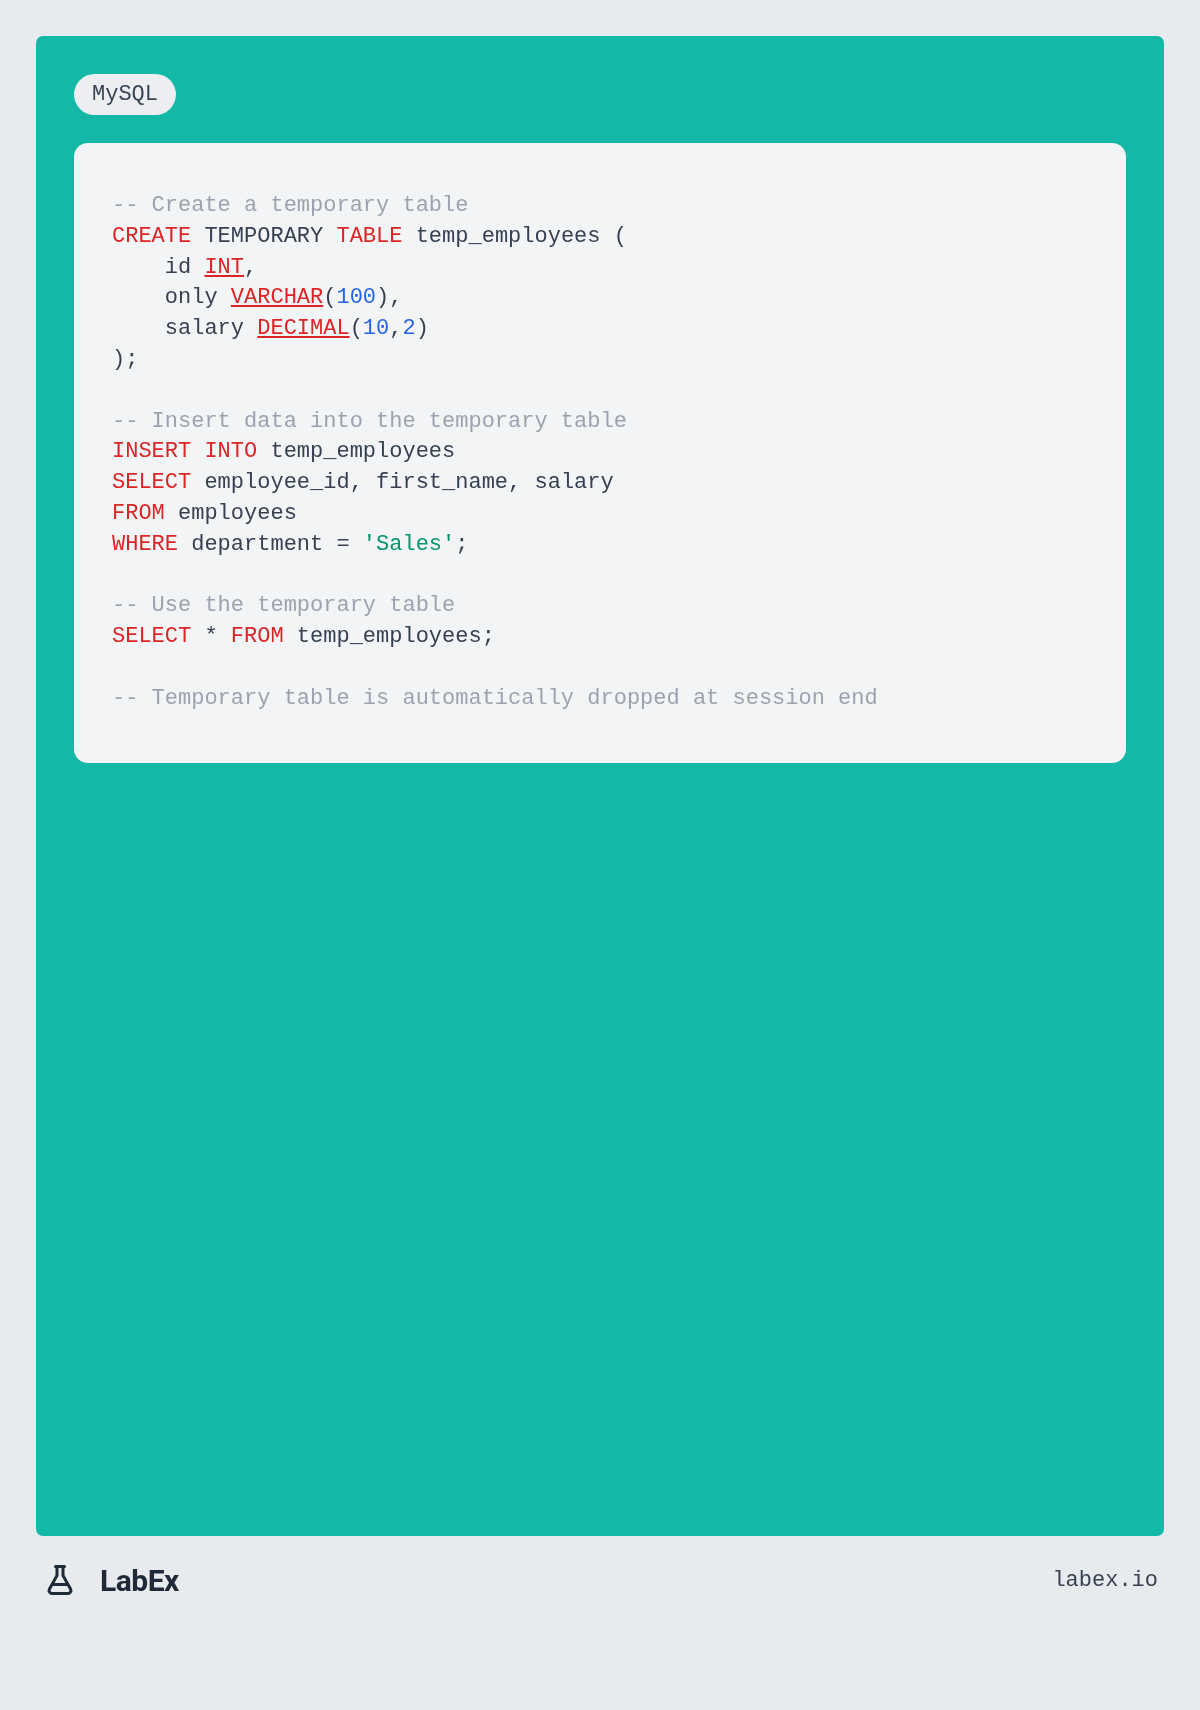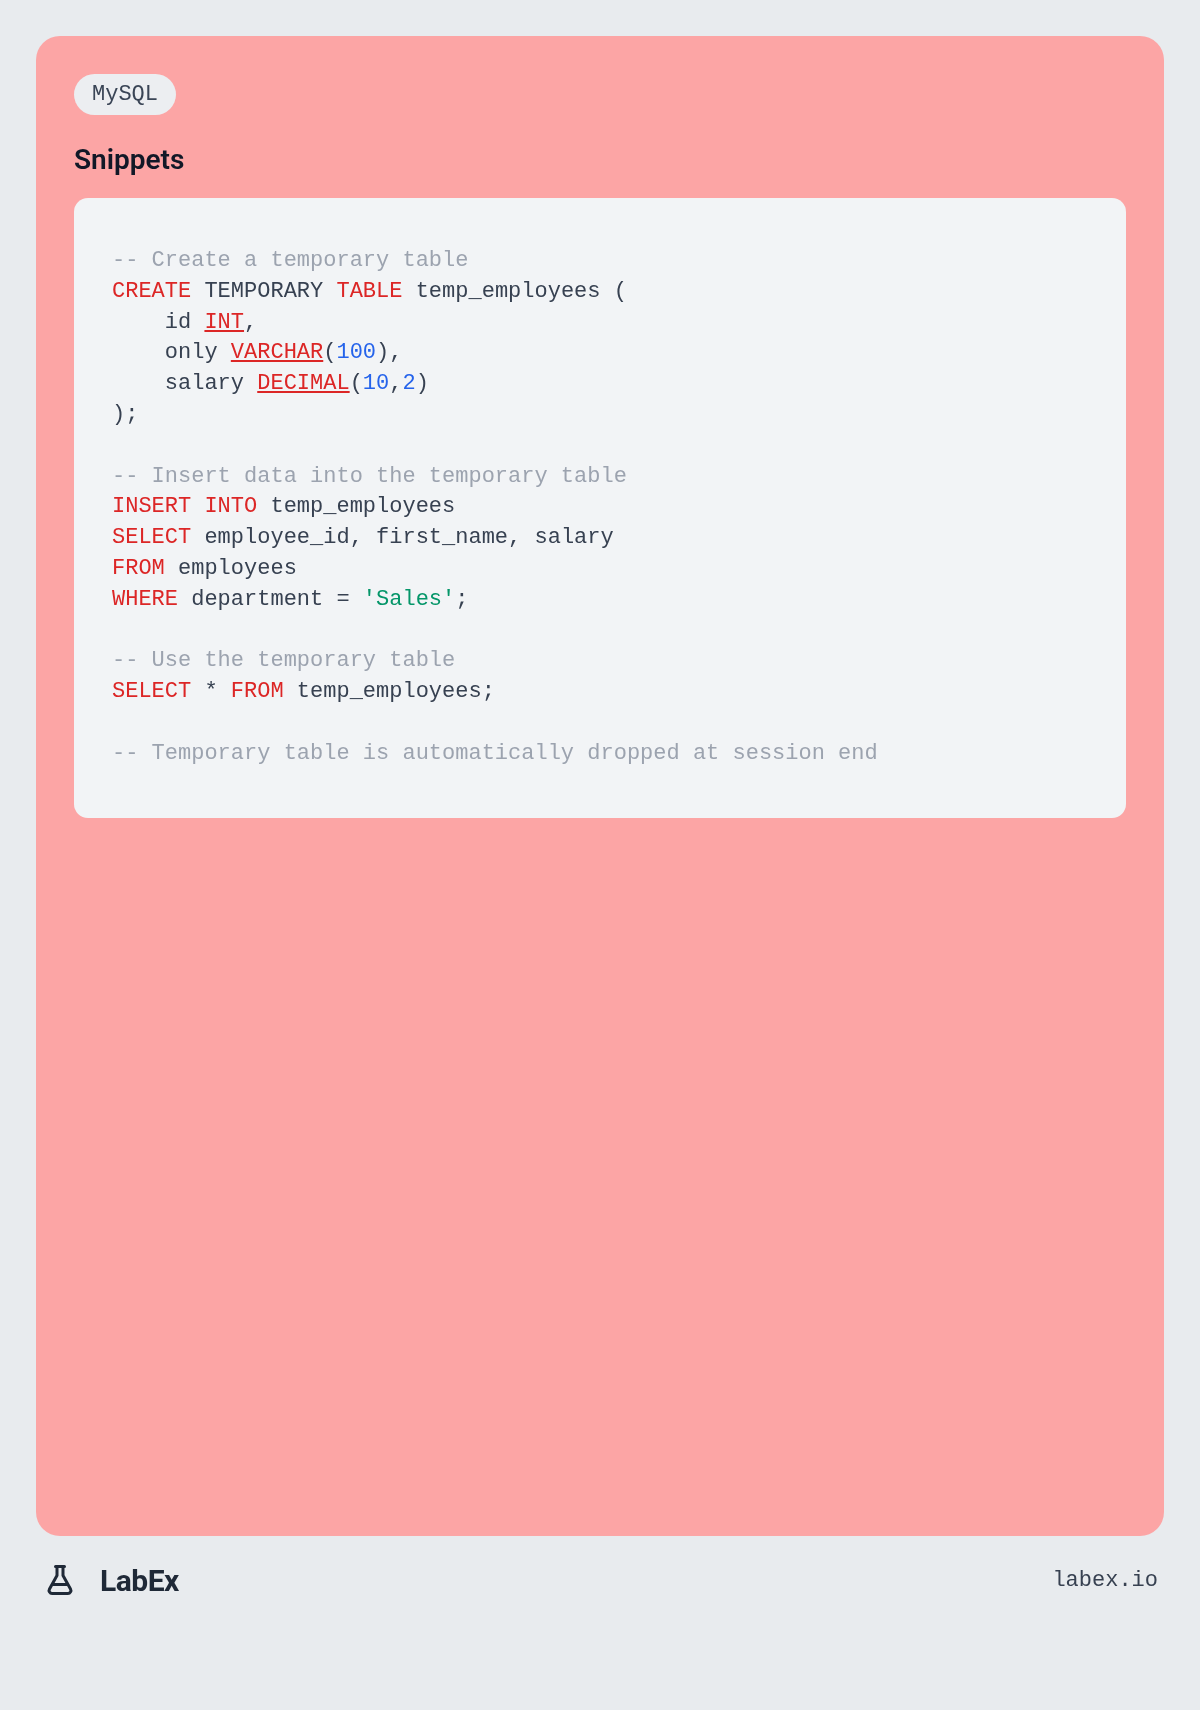--- a/index.html
+++ b/index.html
@@ -9,22 +9,22 @@
     }
     body {
       background: #e8ebee;
       font-family: -apple-system, BlinkMacSystemFont, 'Segoe UI', Roboto, sans-serif;
       width: 1200px;
       min-height: 1710px;
       padding: 36px;
       position: relative;
     }
     .card {
-      background: #fca5a5;
-      border-radius: 24px;
+      background: #14b8a6;
+      border-radius: 7px;
       padding: 38px;
       min-height: 1500px;
     }
     .tag {
       display: inline-block;
       background: #eceef1;
       color: #3a4556;
       font-family: 'Courier New', Courier, monospace;
       font-size: 22px;
       font-weight: 500;
@@ -94,21 +94,20 @@
       font-family: 'Courier New', Courier, monospace;
       font-size: 22px;
       color: #374151;
     }
   </style>
 </head>
 <body>
 
 <div class="card">
   <div class="tag">MySQL</div>
-  <h2 class="section-title">Snippets</h2>
   <div class="code-block"><span class="comment">-- Create a temporary table</span>
 <span class="keyword">CREATE</span><span> TEMPORARY </span><span class="keyword">TABLE</span><span> temp_employees (</span>
 <span>    id </span><span class="type">INT</span><span>,</span>
 <span>    only </span><span class="type">VARCHAR</span><span>(</span><span class="number">100</span><span>),</span>
 <span>    salary </span><span class="type">DECIMAL</span><span>(</span><span class="number">10</span><span>,</span><span class="number">2</span><span>)</span>
 <span>);</span>
 
 <span class="comment">-- Insert data into the temporary table</span>
 <span class="keyword">INSERT</span> <span class="keyword">INTO</span><span> temp_employees</span>
 <span class="keyword">SELECT</span><span> employee_id, first_name, salary</span>

